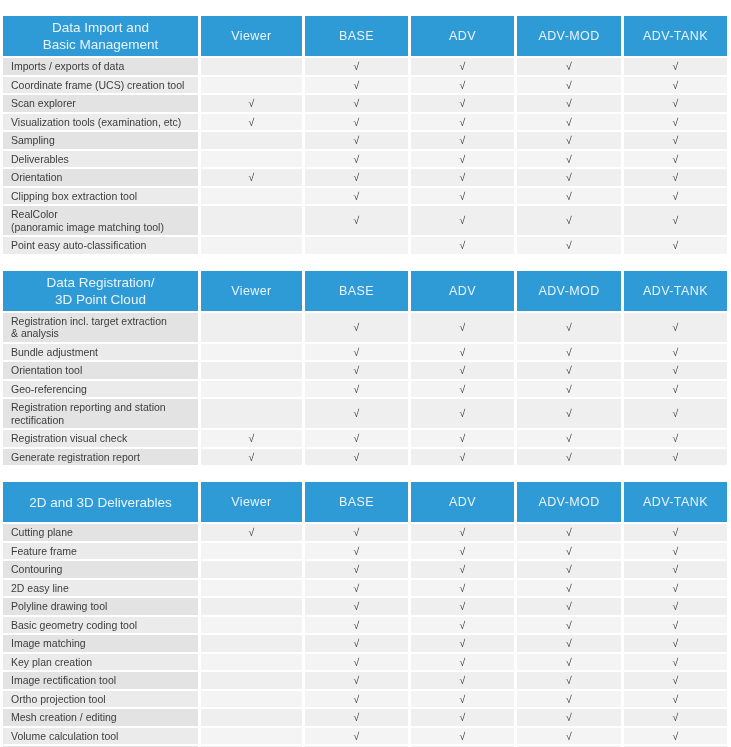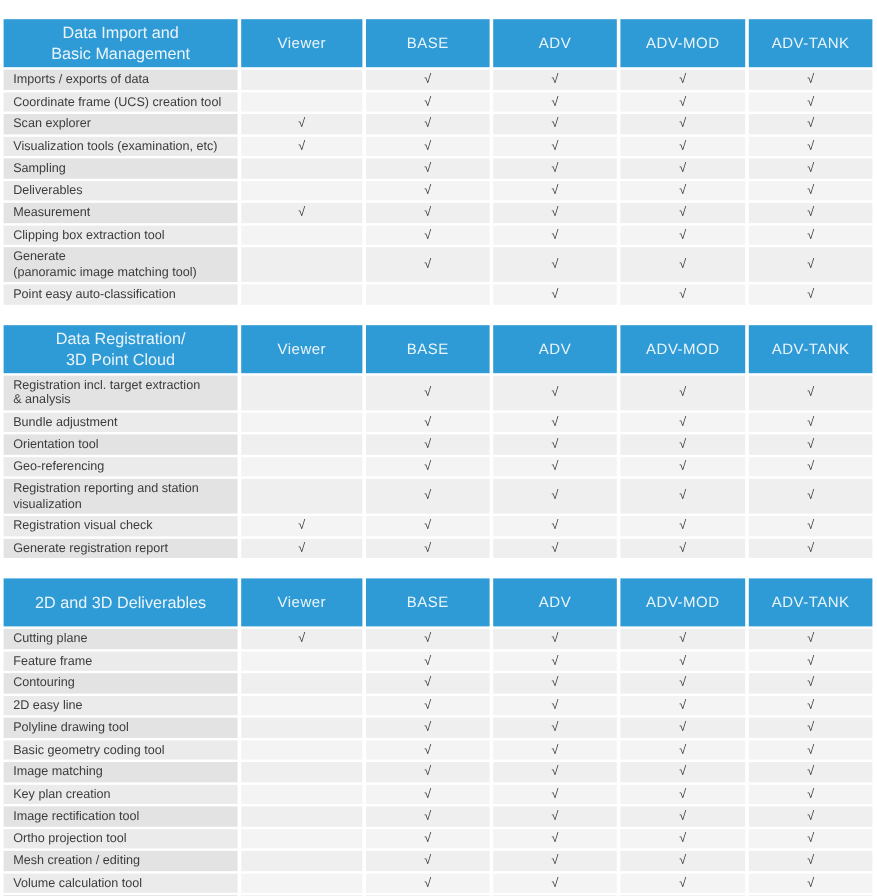--- a/index.html
+++ b/index.html
@@ -149,21 +149,21 @@
           <div class="cell value even">
             <span class="check">√</span>
           </div>
           <div class="cell value even">
             <span class="check">√</span>
           </div>
           <div class="cell value even">
             <span class="check">√</span>
           </div>
           <div class="cell feature odd">
-            <span>Measurement</span>
+            <span>Orientation</span>
           </div>
           <div class="cell value odd">
             <span class="check">√</span>
           </div>
           <div class="cell value odd">
             <span class="check">√</span>
           </div>
           <div class="cell value odd">
             <span class="check">√</span>
           </div>
@@ -183,21 +183,21 @@
           <div class="cell value even">
             <span class="check">√</span>
           </div>
           <div class="cell value even">
             <span class="check">√</span>
           </div>
           <div class="cell value even">
             <span class="check">√</span>
           </div>
           <div class="cell feature odd">
-            <span>Generate</span>
+            <span>RealColor</span>
             <span>(panoramic image matching tool)</span>
           </div>
           <div class="cell value odd"></div>
           <div class="cell value odd">
             <span class="check">√</span>
           </div>
           <div class="cell value odd">
             <span class="check">√</span>
           </div>
           <div class="cell value odd">
@@ -293,21 +293,21 @@
             <span class="check">√</span>
           </div>
           <div class="cell value even">
             <span class="check">√</span>
           </div>
           <div class="cell value even">
             <span class="check">√</span>
           </div>
           <div class="cell feature odd">
             <span>Registration reporting and station</span>
-            <span>visualization</span>
+            <span>rectification</span>
           </div>
           <div class="cell value odd"></div>
           <div class="cell value odd">
             <span class="check">√</span>
           </div>
           <div class="cell value odd">
             <span class="check">√</span>
           </div>
           <div class="cell value odd">
             <span class="check">√</span>

